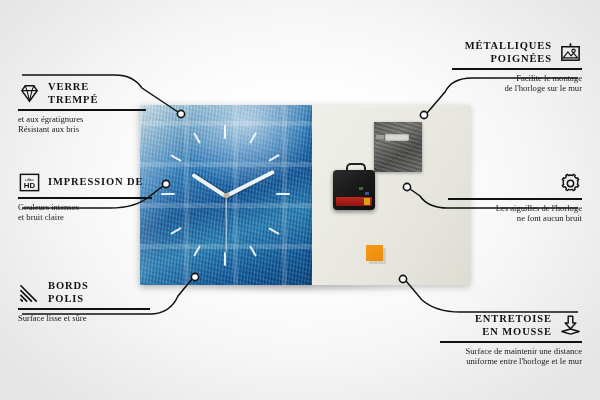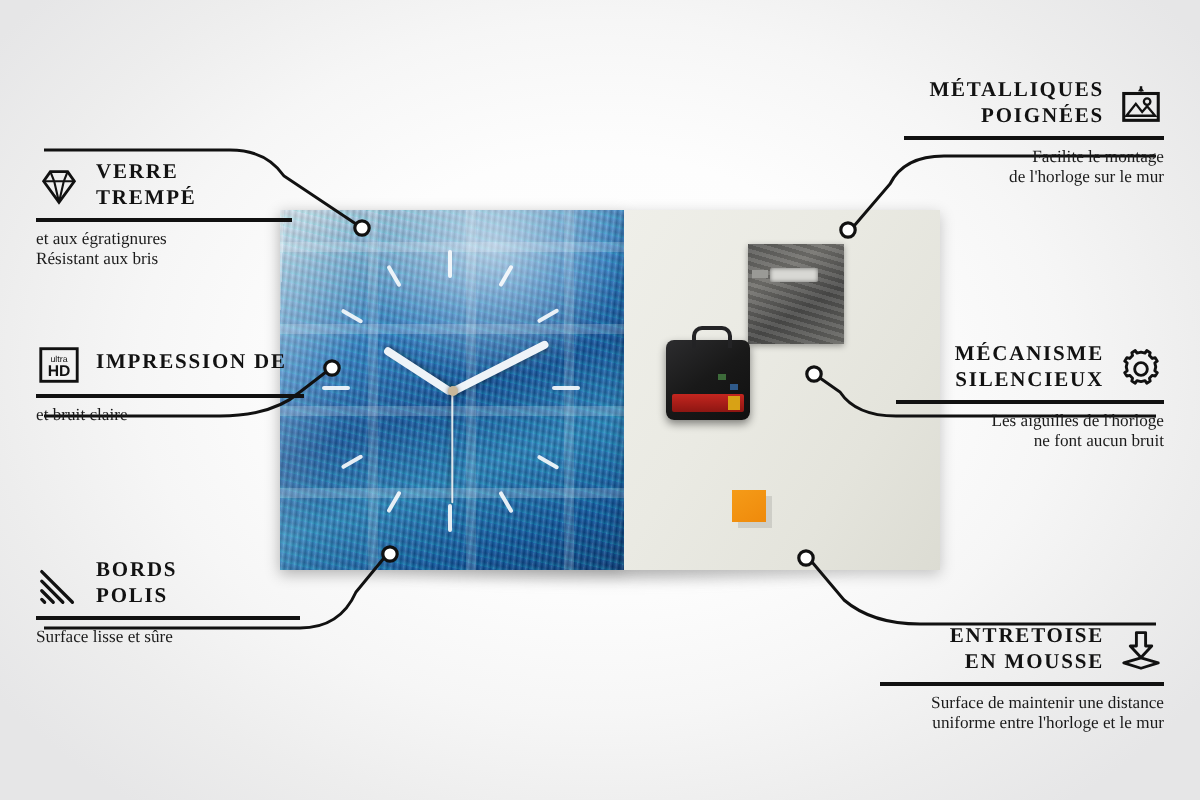--- a/index.html
+++ b/index.html
@@ -184,20 +184,21 @@
       <svg class="ico" viewBox="0 0 24 24">
         <rect x="2.5" y="3.5" width="19" height="17" fill="none" stroke="#111" stroke-width="1.5"></rect>
         <text x="12" y="10.4" font-family="Liberation Sans, sans-serif" font-size="4.6" text-anchor="middle" fill="#111">ultra</text>
         <text x="12" y="17.6" font-family="Liberation Sans, sans-serif" font-size="8.2" font-weight="bold" text-anchor="middle" fill="#111">HD</text>
       </svg>
       <div>
         <div class="co-title">IMPRESSION DE</div>
       </div>
     </div>
     <div class="co-rule"></div>
+    <div class="co-desc">Couleurs intenses</div>
     <div class="co-desc">et bruit claire</div>
   </div>
 
   <div class="callout left" style="left:18px;top:280px;width:132px;">
     <div class="co-head">
       <svg class="ico" viewBox="0 0 24 24">
         <path d="M3 5 L19 21 M3 10 L14 21 M3 15 L9 21 M3 19.5 L4.5 21" stroke="#111" stroke-width="1.7" fill="none" stroke-linecap="round"></path>
       </svg>
       <div>
         <div class="co-title">BORDS</div>
@@ -222,24 +223,20 @@
         <circle cx="15.2" cy="10.2" r="1.7" fill="none" stroke="#111" stroke-width="1.2"></circle>
       </svg>
     </div>
     <div class="co-rule"></div>
     <div class="co-desc">Facilite le montage</div>
     <div class="co-desc">de l'horloge sur le mur</div>
   </div>
 
   <div class="callout right" style="left:448px;top:172px;width:134px;">
     <div class="co-head">
-      <div>
-        <div class="co-title">MÉCANISME</div>
-        <div class="co-title">SILENCIEUX</div>
-      </div>
       <svg class="ico" viewBox="0 0 24 24">
         <path d="M12 3.2 l2.1 .5 .9 -1.3 1.8 1.1 -.4 1.5 1.5 1.5 1.5 -.4 1.1 1.8 -1.3 .9 .5 2.1 -.5 2.1 1.3 .9 -1.1 1.8 -1.5 -.4 -1.5 1.5 .4 1.5 -1.8 1.1 -.9 -1.3 -2.1 .5 -2.1 -.5 -.9 1.3 -1.8 -1.1 .4 -1.5 -1.5 -1.5 -1.5 .4 -1.1 -1.8 1.3 -.9 -.5 -2.1 .5 -2.1 -1.3 -.9 1.1 -1.8 1.5 .4 1.5 -1.5 -.4 -1.5 1.8 -1.1 .9 1.3 z" fill="none" stroke="#111" stroke-width="1.5" stroke-linejoin="round"></path>
         <circle cx="12" cy="12" r="3.3" fill="none" stroke="#111" stroke-width="1.5"></circle>
       </svg>
     </div>
     <div class="co-rule"></div>
     <div class="co-desc">Les aiguilles de l'horloge</div>
     <div class="co-desc">ne font aucun bruit</div>
   </div>
 

